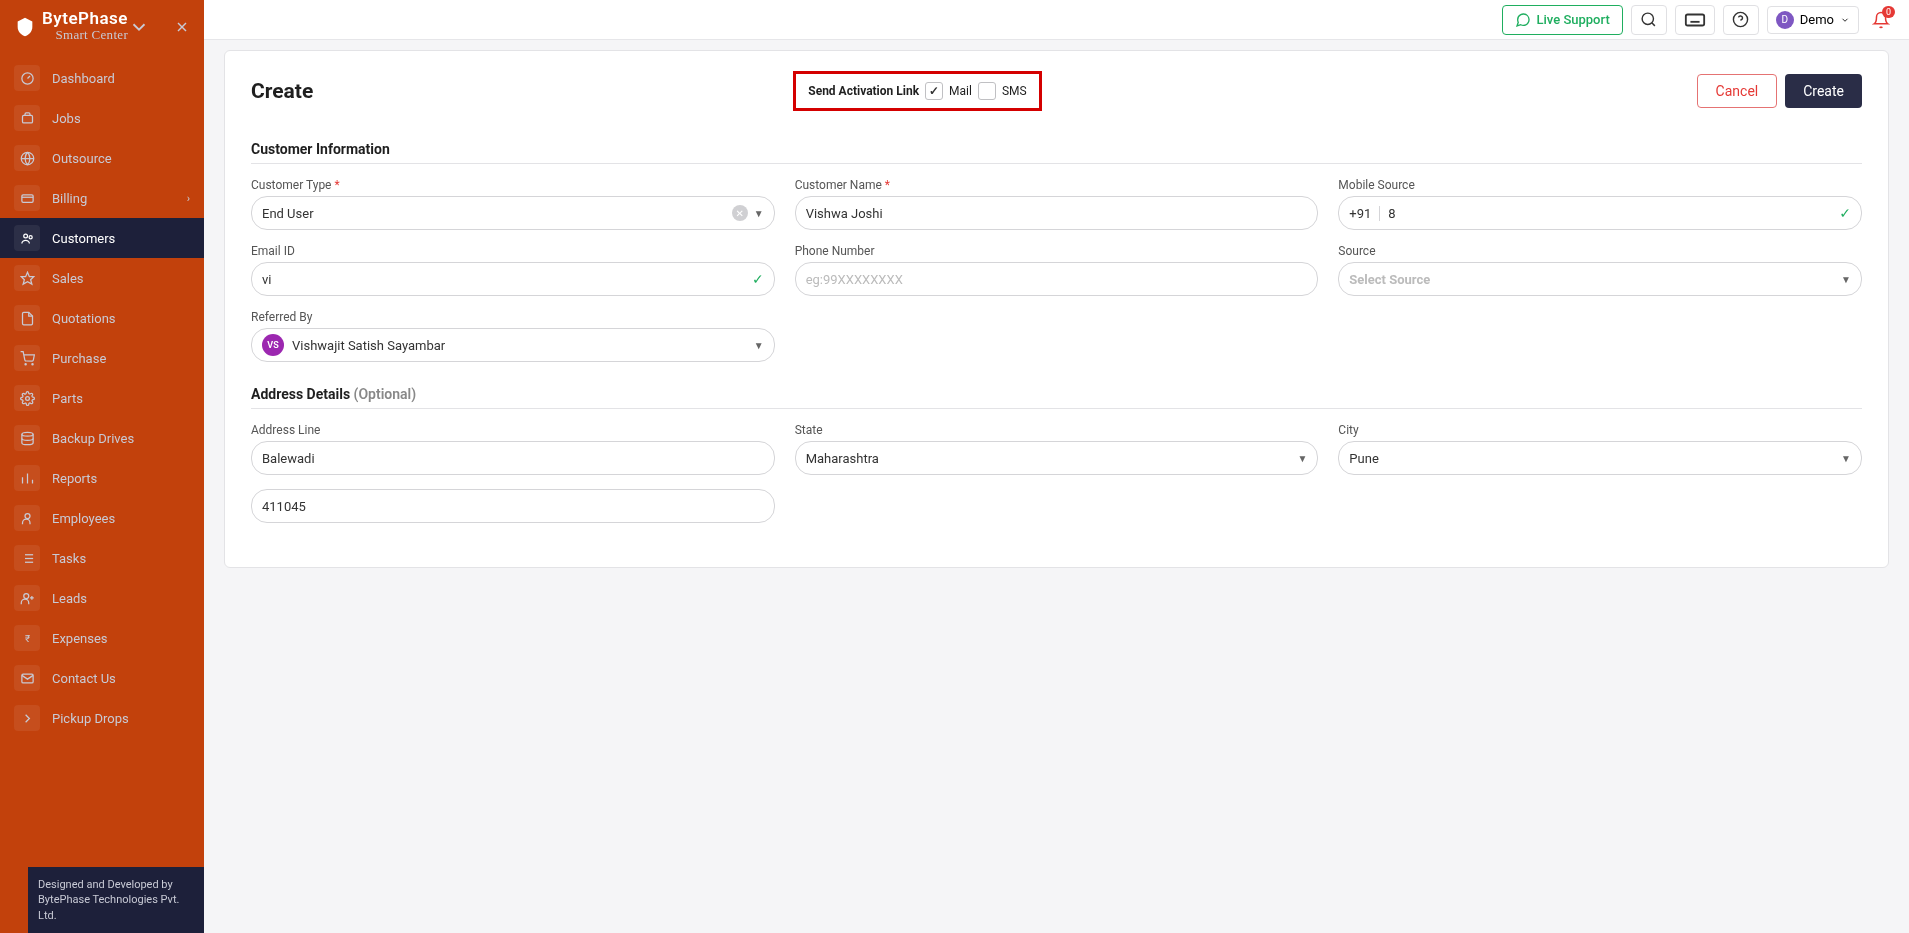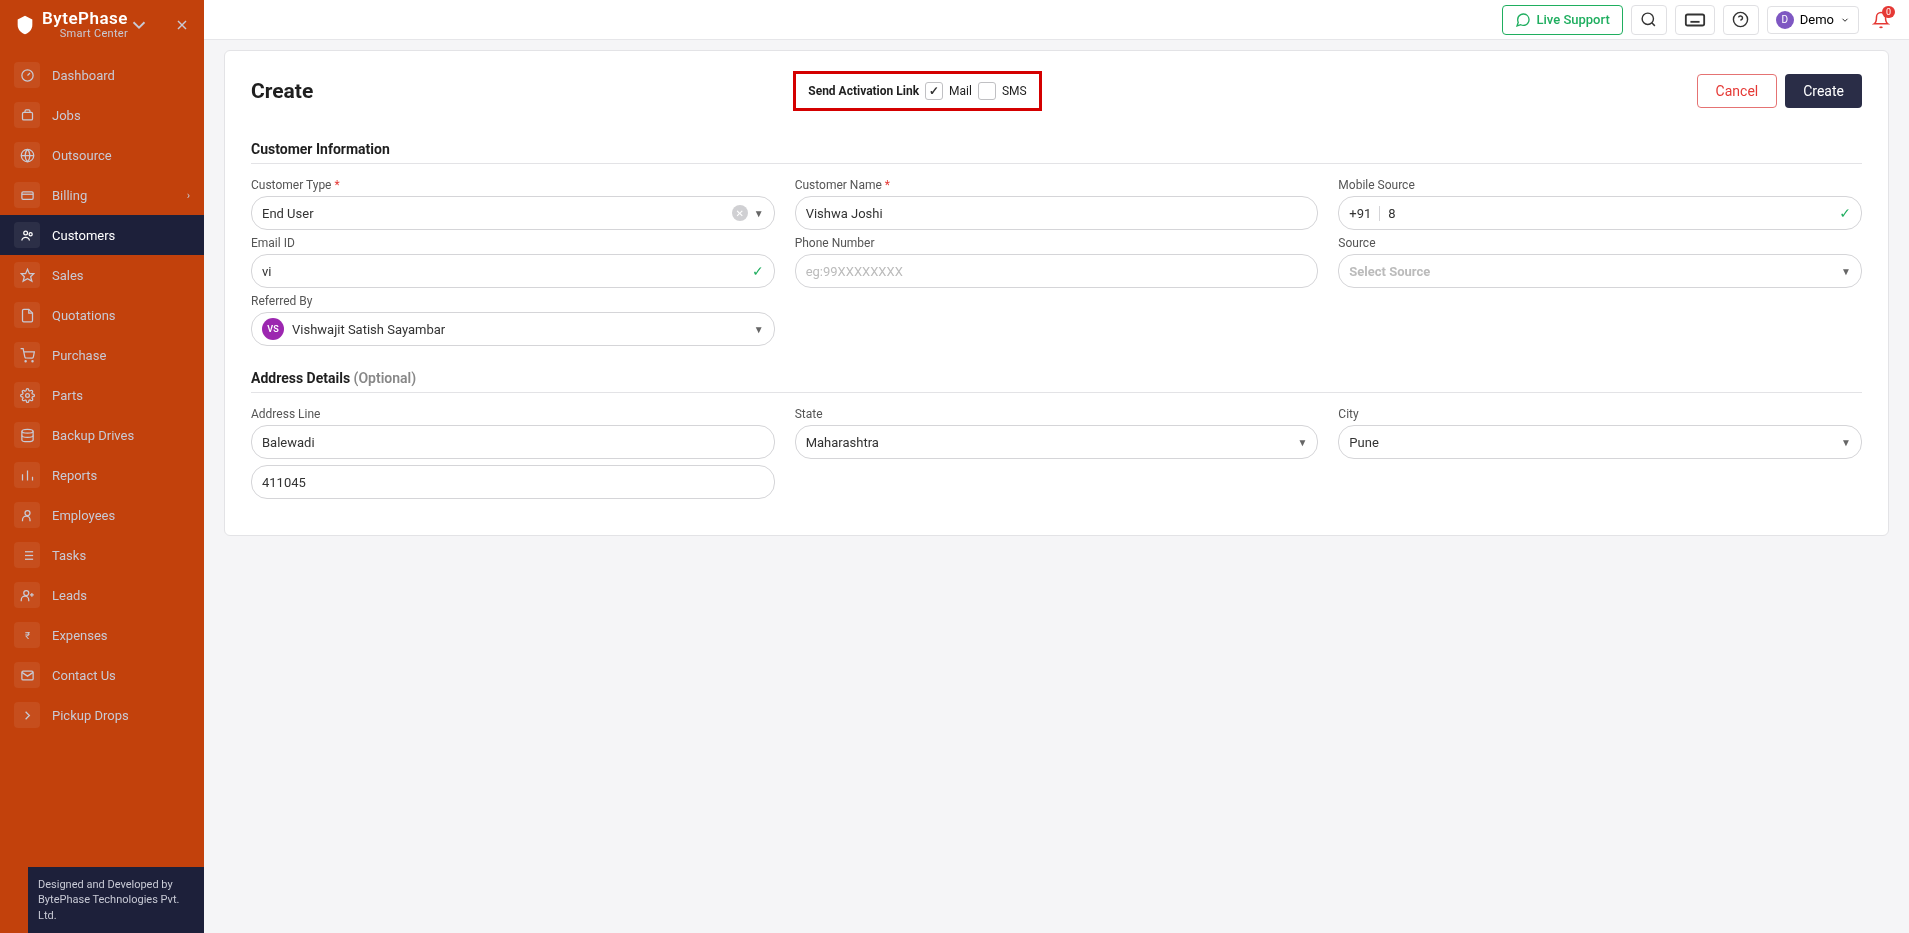--- a/index.html
+++ b/index.html
@@ -3,21 +3,21 @@
 <meta charset="utf-8">
 <style>
 * { margin: 0; padding: 0; box-sizing: border-box; font-family: -apple-system, BlinkMacSystemFont, "Segoe UI", Roboto, sans-serif; }
 body { background: #f5f5f7; display: flex; height: 933px; width: 1909px; overflow: hidden; }
 .sidebar { width: 204px; background: #c2410c; color: #b8bac7; display: flex; flex-direction: column; height: 100%; flex-shrink: 0; }
 .logo-row { display: flex; align-items: center; padding: 10px 14px; justify-content: space-between; }
 .logo { display: flex; align-items: center; color: #fff; }
 .logo svg { width: 22px; height: 22px; }
 .logo-text { display: flex; flex-direction: column; margin-left: 6px; }
 .logo-main { font-size: 17px; font-weight: 600; line-height: 1; letter-spacing: 0.5px; }
-.logo-sub { font-size: 11px; align-self: flex-end; letter-spacing: 0.3px; color: #c8cad5; }
+.logo-sub { font-size: 13px; align-self: flex-end; letter-spacing: 0.3px; color: #c8cad5; font-family: Liberation Serif, serif; }
 .logo-chevron { color: #c8cad5; }
 .close-nav { color: #c8cad5; cursor: pointer; }
 .nav { flex: 1; overflow: auto; padding-top: 5px; }
 .nav-item { display: flex; align-items: center; padding: 7px 14px; font-size: 13px; cursor: pointer; color: #c8cad5; }
 .nav-item.active { background: #1d203a; color: #fff; }
 .nav-icon { width: 26px; height: 26px; border-radius: 4px; background: rgba(255,255,255,0.07); margin-right: 12px; display: flex; align-items: center; justify-content: center; }
 .nav-item .nav-icon svg { width: 15px; height: 15px; }
 .nav-item .chev { margin-left: auto; font-size: 11px; }
 .sidebar-footer { padding: 10px; font-size: 11px; text-align: left; color: #c8cad5; background: #1d203a; line-height: 1.4; margin-left: 28px; }
 .main { flex: 1; display: flex; flex-direction: column; }
@@ -37,21 +37,21 @@
 .activation-label { font-size: 12px; font-weight: 700; color: #1f1f1f; }
 .chk { width: 18px; height: 18px; border: 1px solid #c0c0c3; border-radius: 3px; display: flex; align-items: center; justify-content: center; cursor: pointer; }
 .chk.checked::after { content: "✓"; font-size: 12px; color: #333; font-weight: 700; }
 .opt-label { font-size: 12px; color: #1f1f1f; }
 .actions { margin-left: auto; display: flex; gap: 8px; }
 .btn { padding: 8px 18px; border-radius: 4px; font-size: 14px; cursor: pointer; border: none; }
 .btn-cancel { border: 1px solid #e57373; color: #e53935; background: #fff; }
 .btn-create { background: #2a2d47; color: #fff; }
 .section-title { font-size: 14px; font-weight: 700; color: #1f1f1f; margin: 16px 0 6px; }
 .hr { border-bottom: 1px solid #e3e3e6; margin-bottom: 14px; }
-.row3 { display: grid; grid-template-columns: 1fr 1fr 1fr; gap: 20px; margin-bottom: 6px; }
+.row3 { display: grid; grid-template-columns: 1fr 1fr 1fr; gap: 20px; margin-bottom: 14px; }
 .field-label { font-size: 12px; color: #555; margin-bottom: 4px; display: block; }
 .req { color: #e53935; }
 .input { width: 100%; height: 34px; border: 1px solid #d5d5d8; border-radius: 16px; padding: 0 10px; font-size: 13px; color: #333; background: #fff; display: flex; align-items: center; }
 .input input { border: none; outline: none; flex: 1; font-size: 13px; color: #333; background: transparent; }
 .input input::placeholder { color: #bbb; }
 .select { justify-content: space-between; cursor: pointer; }
 .select-left { display: flex; align-items: center; gap: 8px; }
 .caret { color: #666; font-size: 10px; }
 .clear-icon { width: 16px; height: 16px; border-radius: 50%; background: #d0d0d3; color: #fff; font-size: 10px; display: flex; align-items: center; justify-content: center; margin-right: 6px; cursor: pointer; }
 .valid-check { color: #1fae5f; font-size: 14px; margin-left: 6px; }

